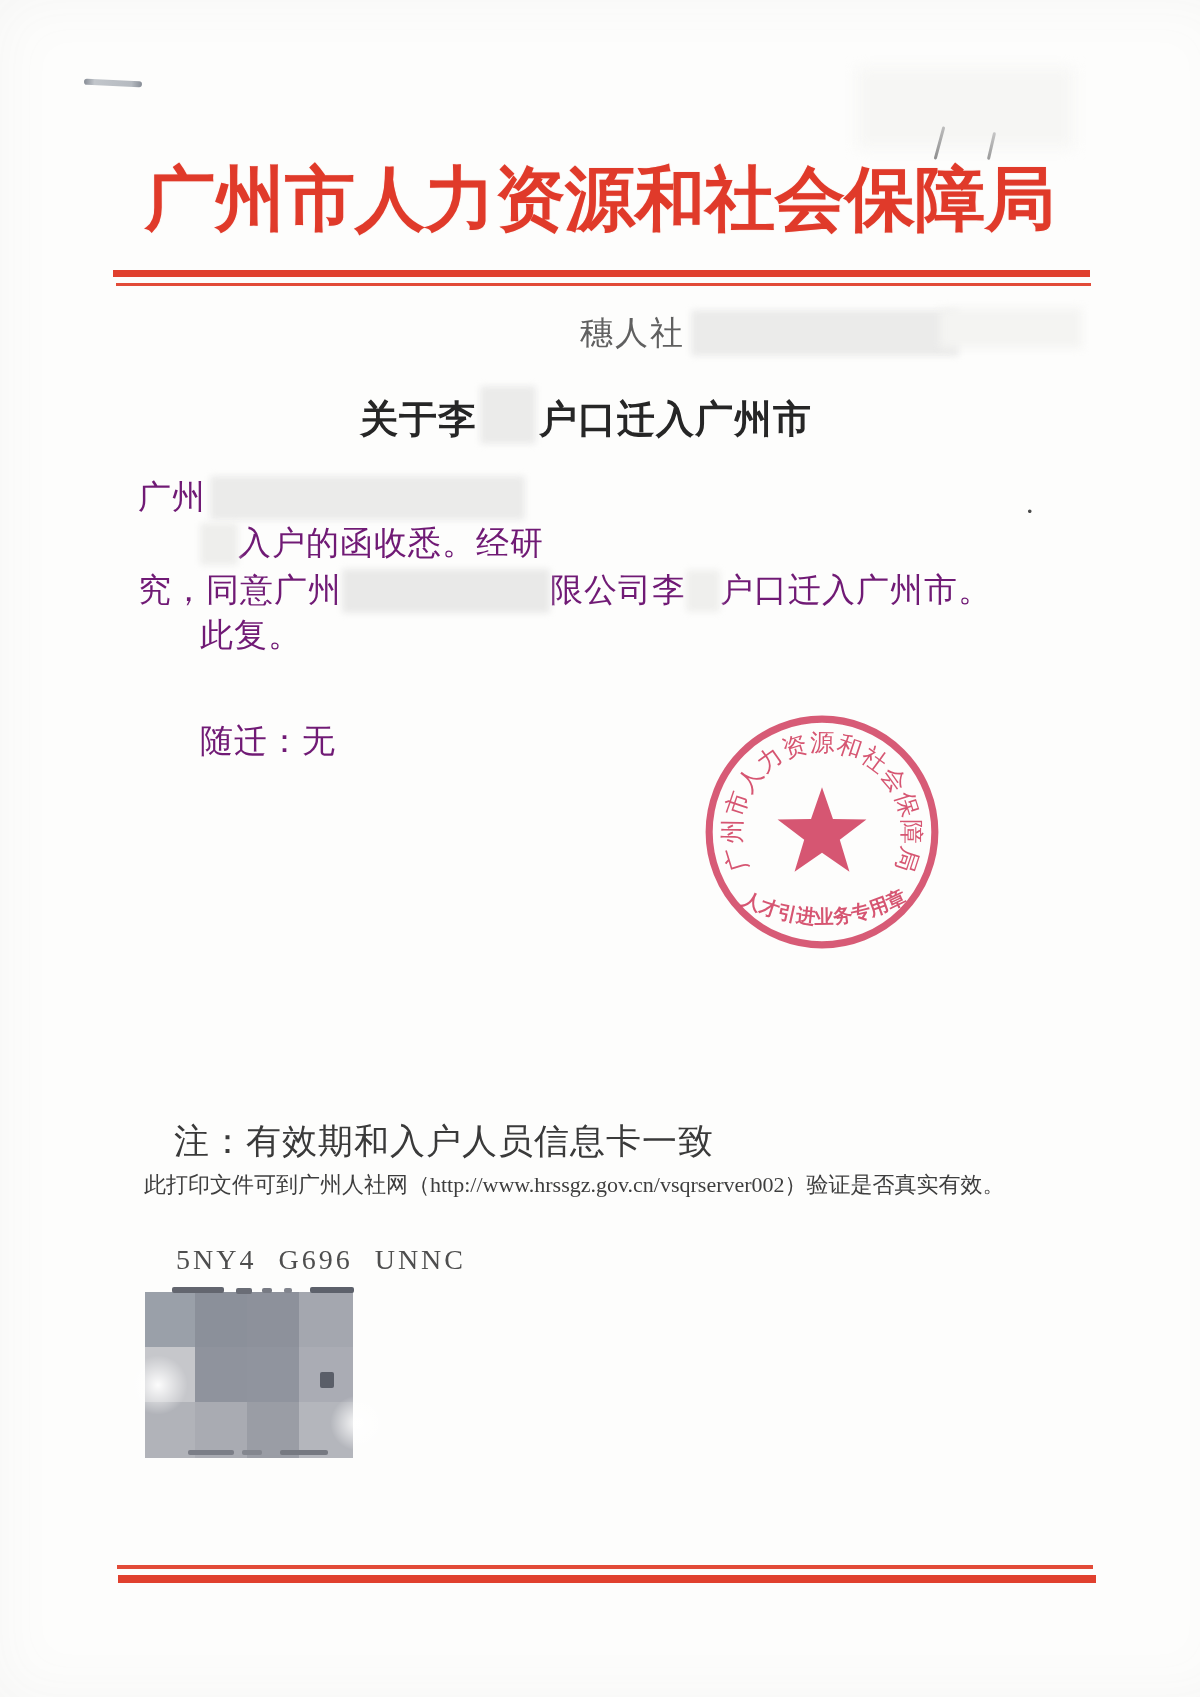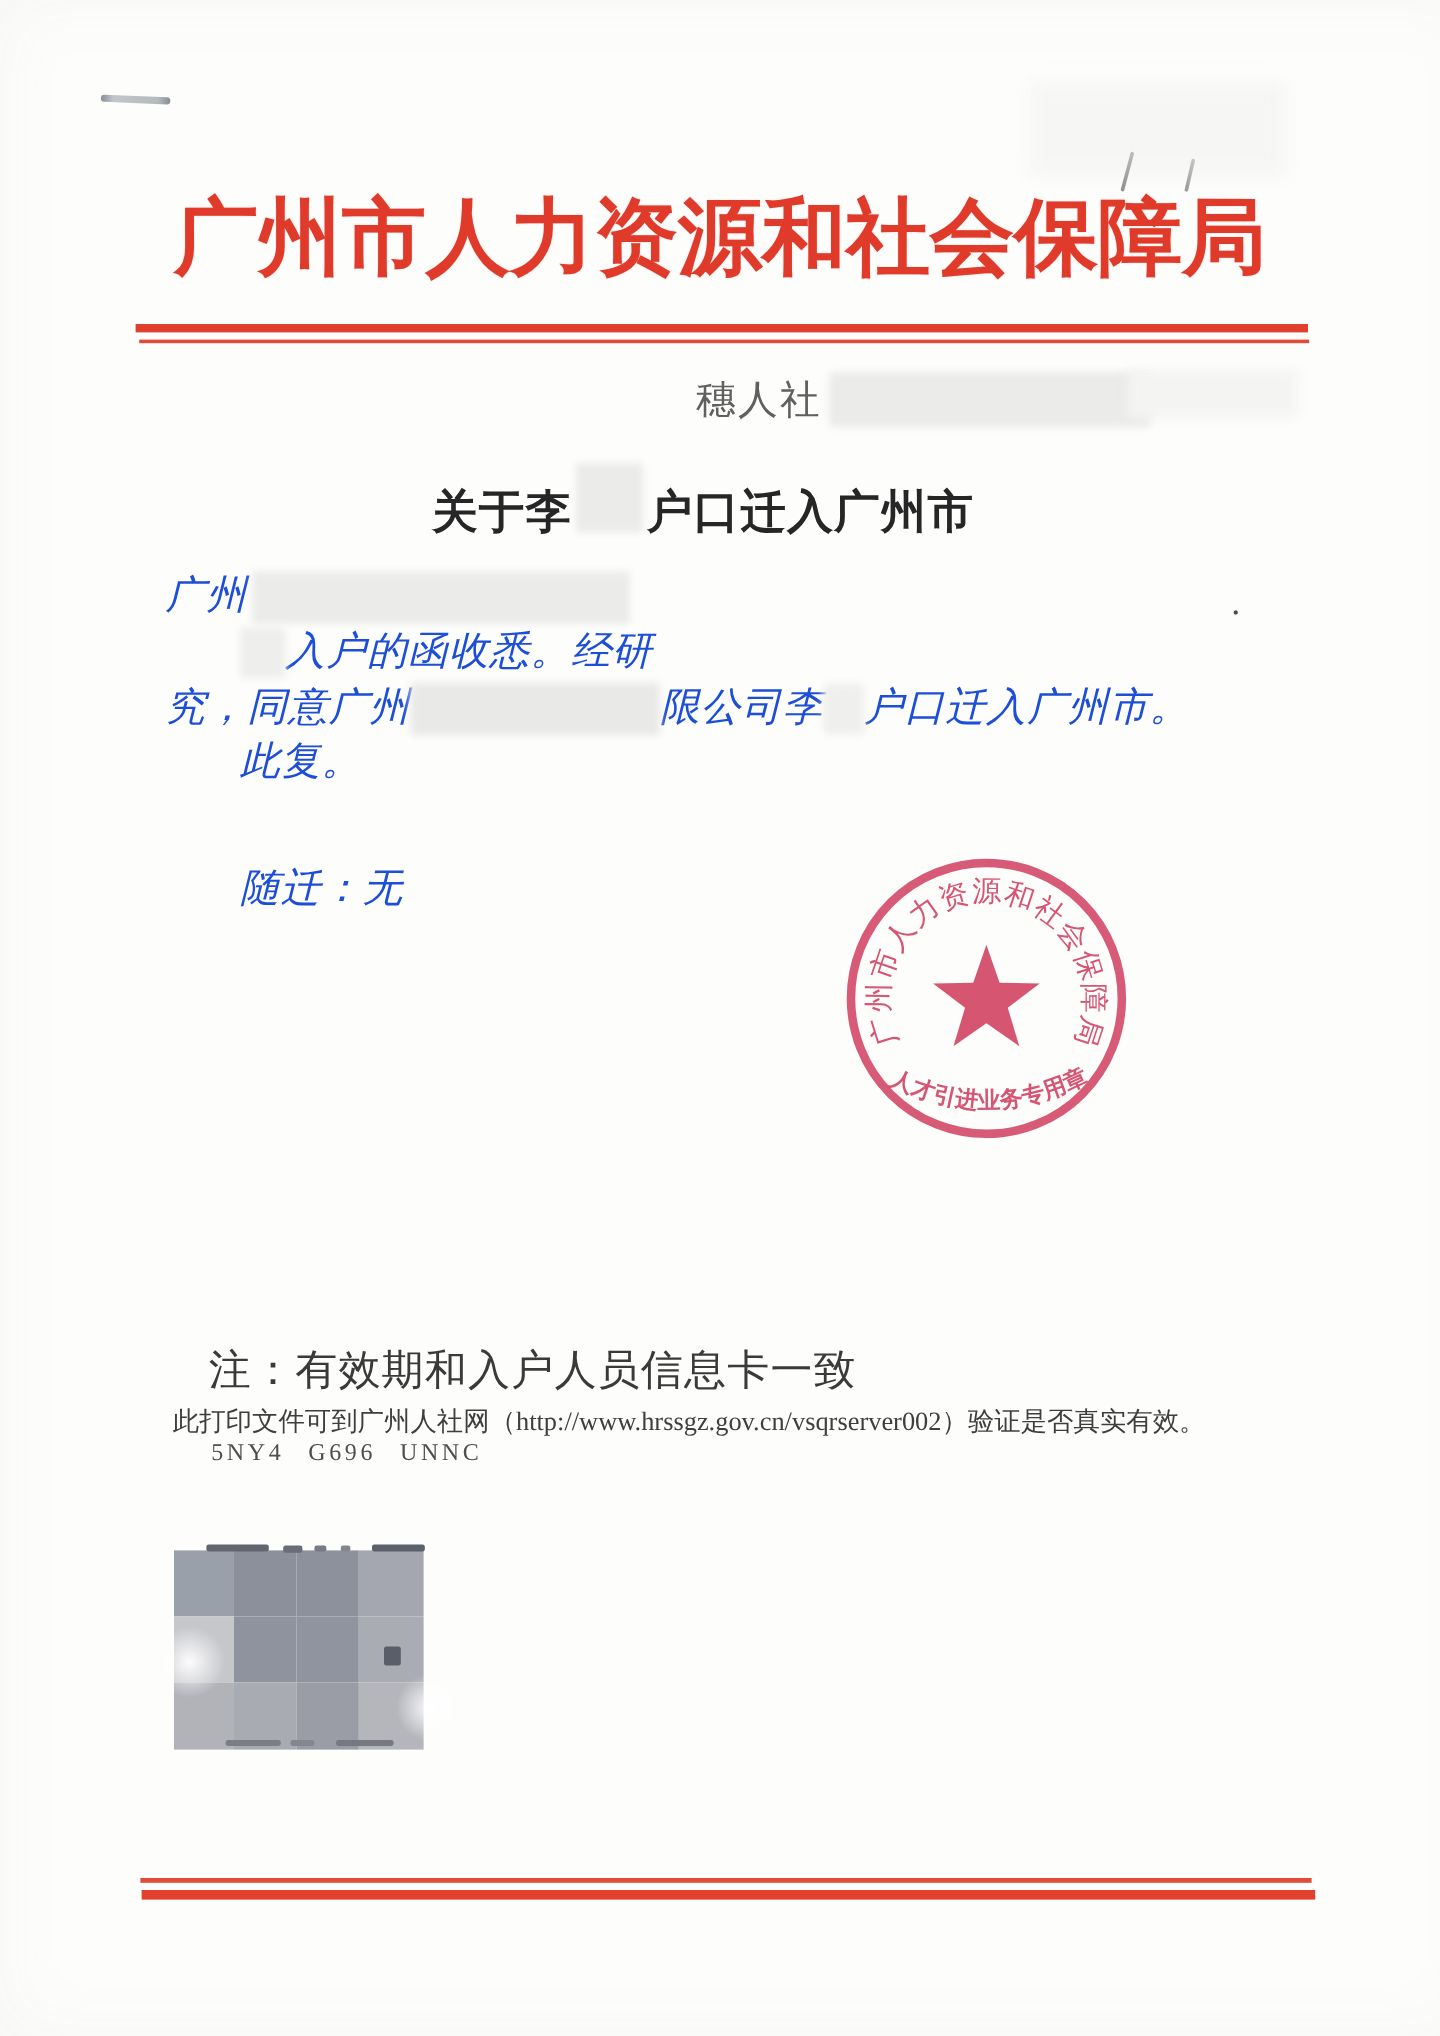--- a/index.html
+++ b/index.html
@@ -31,45 +31,45 @@
   .rule-bottom-thick{left:118px;top:1575px;width:978px;height:8px;}
   
   .redact{display:inline-block;background:#ececeb;filter:blur(3px);border-radius:3px;flex:none;}
   
   .doc-number{position:absolute;left:580px;top:310px;display:flex;align-items:center;
     font-size:33px;color:#606060;letter-spacing:2px;}
   .doc-number .redact{width:268px;height:46px;margin-left:6px;background:#ebebea;}
   .doc-number-ext{position:absolute;left:940px;top:308px;width:142px;height:40px;
     background:#f4f4f2;filter:blur(5px);}
   
-  .doc-title{position:absolute;left:360px;top:394px;display:flex;align-items:flex-end;
+  .doc-title{position:absolute;left:360px;top:394px;display:flex;align-items:flex-start;
     font-size:38px;font-weight:bold;color:#262626;letter-spacing:1px;}
   .doc-title .redact{width:56px;height:58px;margin:0 3px;position:relative;top:-8px;background:#ebebea;}
   
-  .bodyline{position:absolute;display:flex;align-items:center;font-size:33px;color:#1d4ed8;
-    letter-spacing:1px;line-height:1.25;font-style:italic;}
+  .bodyline{position:absolute;display:flex;align-items:center;font-size:33px;color:#701a75;
+    letter-spacing:1px;line-height:1.25;}
   .line1{left:138px;top:476px;}
   .line1 .redact{width:315px;height:44px;margin-left:4px;background:#ebebea;}
   .line1-dot{position:absolute;left:1026px;top:486px;font-size:30px;color:#4a4a4a;}
   .line2{left:200px;top:523px;}
   .line2 .redact{width:38px;height:42px;background:#eeeeec;}
   .line3{left:138px;top:569px;}
   .line3 .redact-a{width:208px;height:44px;background:#e9e9e8;}
   .line3 .redact-b{width:34px;height:42px;background:#efefed;}
   .line4{left:200px;top:615px;}
   .line5{left:200px;top:677px;margin-top:44px;}
   
   .stamp{position:absolute;left:700px;top:710px;width:244px;height:244px;
     mix-blend-mode:multiply;opacity:.93;}
   
   .issue-date{position:absolute;left:672px;top:950px;font-size:32px;color:#3a3a3a;letter-spacing:1px;}
   
   .note-line{position:absolute;left:174px;top:1118px;font-size:35px;color:#3a3a3a;letter-spacing:1px;}
   .verify-line{position:absolute;left:144px;top:1170px;font-size:22px;color:#3e3e3e;letter-spacing:0px;}
-  .print-code{position:absolute;left:176px;top:1200px;font-size:20px;color:#4e4e4e;
+  .print-code{position:absolute;left:176px;top:1244px;font-size:28px;color:#4e4e4e;
     letter-spacing:3px;word-spacing:12px;}
   
   .mosaic{position:absolute;left:145px;top:1292px;width:208px;height:166px;
     display:grid;grid-template-columns:50px 52px 52px 54px;grid-template-rows:55px 55px 56px;}
   .mosaic div{width:100%;height:100%;}
   .m-dash{position:absolute;border-radius:2px;}
   .glow{position:absolute;border-radius:50%;background:radial-gradient(circle,rgba(255,255,255,.95),rgba(255,255,255,0) 70%);}
 </style>
 </head>
 <body>

